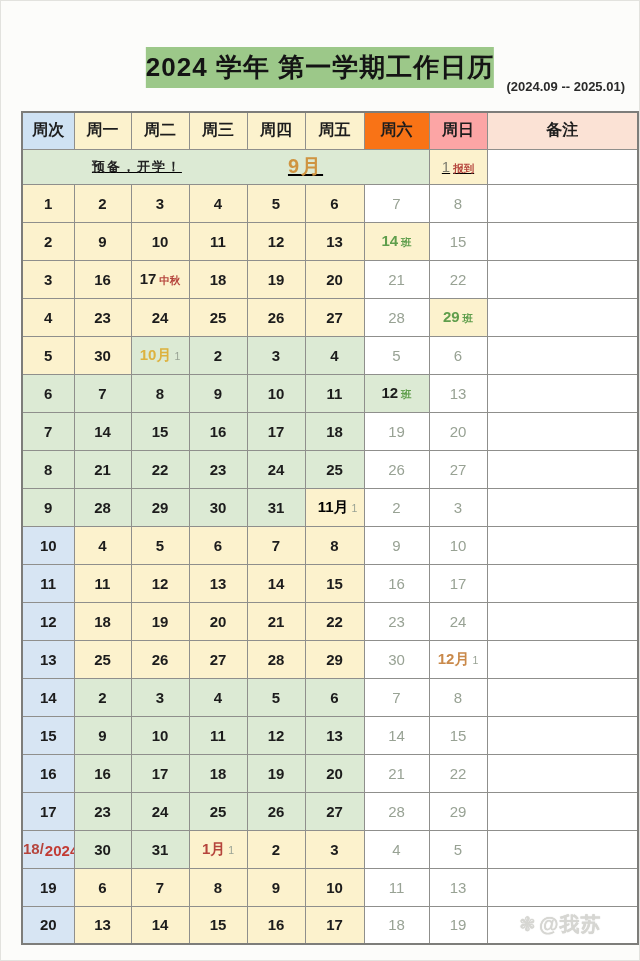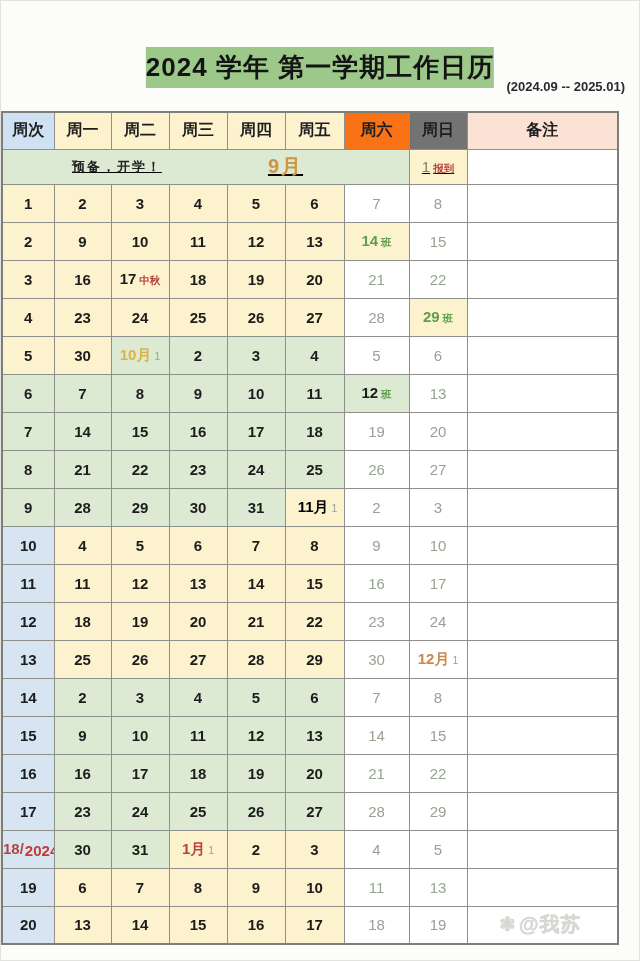--- a/index.html
+++ b/index.html
@@ -18,37 +18,37 @@
     background: #9cc889; color: #141414;
     font-size: 26px; font-weight: bold; letter-spacing: 1px;
     padding: 3px 0; white-space: nowrap;
   }
   .daterange {
     position: absolute; top: 78px; right: 14px;
     font-size: 13px; font-weight: bold; color: #2a2a2a;
   }
 
   table.cal {
-    position: absolute; top: 110px; left: 0;
+    position: absolute; top: 110px; left: 20px;
     width: 616px; border-collapse: collapse; table-layout: fixed;
   }
   .cal th, .cal td {
     border: 1px solid #8f8f8c;
     text-align: center; vertical-align: middle;
     padding: 0; overflow: hidden; white-space: nowrap;
   }
   .cal { border: 2px solid #7d7d7a; }
   .cal th { height: 37px; font-size: 16px; font-weight: bold; color: #1d1d1d; }
   .cal tbody td { height: 38px; font-size: 15px; }
   tr.sep-row td { height: 35px; text-decoration: underline; }
 
   
   .h-blue  { background: #cfe2f3; }
   .h-yellow{ background: #fcf2cd; }
-  .h-green { background: #737373; }
+  .h-green { background: #fca5a5; }
   .h-green-sat { background: #f97316; color: #5e8f50; }
   .h-pink  { background: #fbe2d5; }
 
   
   .bg-y { background: #fcf2cd; }
   .bg-g { background: #dcead4; }
   .bg-w { background: #ffffff; }
   .bg-b { background: #d7e5f3; }
 
   

